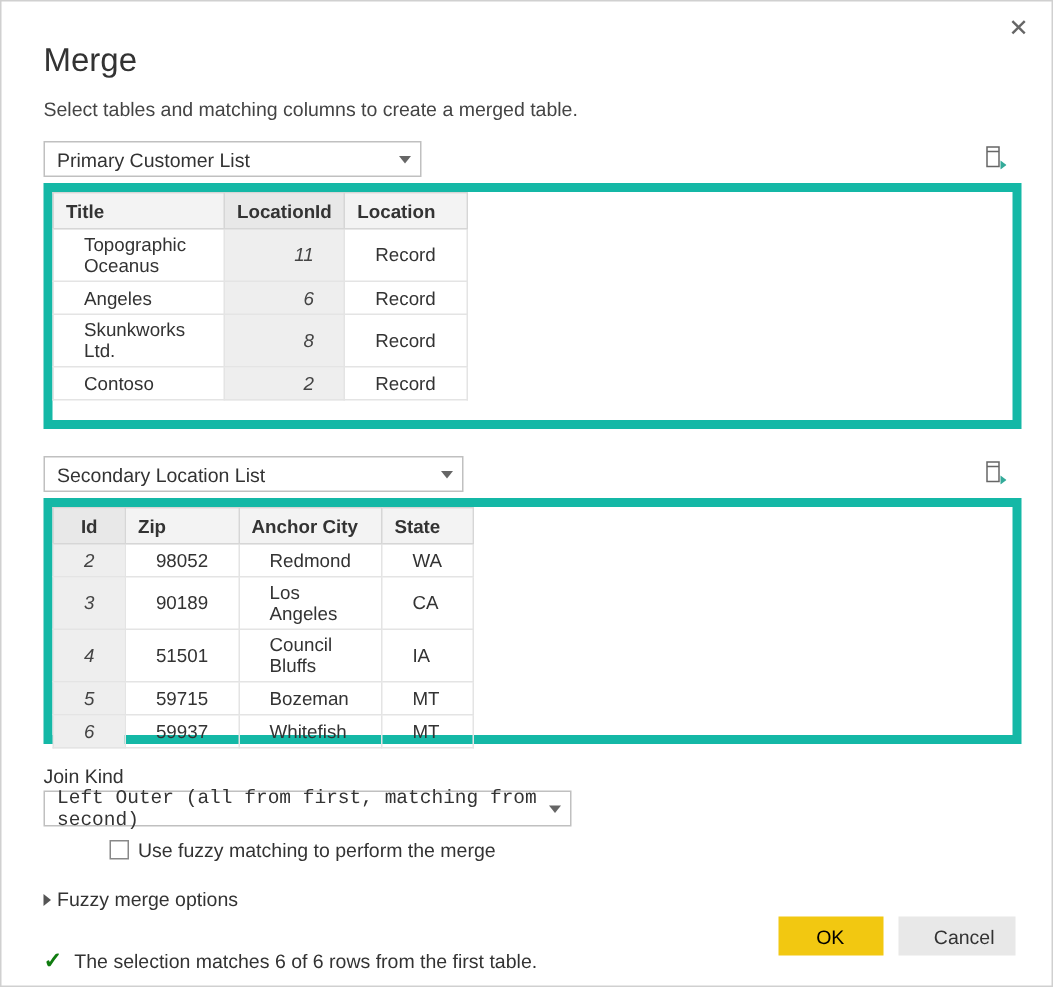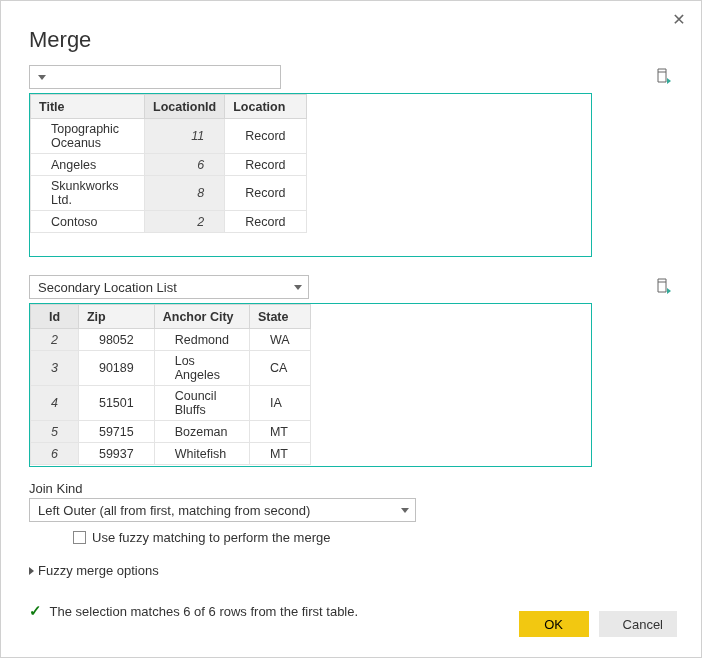--- a/index.html
+++ b/index.html
@@ -52,35 +52,35 @@
     align-items: center;
     justify-content: space-between;
     padding: 0 6px 0 8px;
     background: #fff;
     cursor: pointer;
     font-size: 13px;
     color: #333;
   }
   .dropdown.d1 { width: 252px; }
   .dropdown.d2 { width: 280px; }
-  .dropdown.d3 { width: 387px; margin-top: 2px; }
+  .dropdown.d3 { width: 352px; margin-top: 2px; font-family: Liberation Mono, monospace; }
   .chev {
     width: 0; height: 0;
     border-left: 4px solid transparent;
     border-right: 4px solid transparent;
     border-top: 5px solid #666;
   }
   .side-icon {
     width: 18px; height: 18px;
     color: #666;
     cursor: pointer;
   }
   .panel {
-    border: 1px solid #14b8a6;
-    width: 563px;
+    border: 6px solid #14b8a6;
+    width: 652px;
   }
   .panel1 { height: 164px; margin-bottom: 18px; }
   .panel2 { height: 164px; margin-bottom: 14px; }
   table {
     border-collapse: collapse;
     font-size: 12.5px;
   }
   th {
     background: #f3f3f3;
     border: 1px solid #d6d6d6;
@@ -152,23 +152,25 @@
   .btn-ok { background: #f2c811; color: #000; }
   .btn-cancel { background: #e8e8e8; color: #333; padding-left: 24px; }
 </style>
 </head>
 <body>
 
 <div class="dialog">
   <div class="close-btn">✕</div>
 
   <div class="title">Merge</div>
+  <div class="subtitle">Select tables and matching columns to create a merged table.</div>
 
   <div class="section-row">
     <div class="dropdown d1">
+      <span>Primary Customer List</span>
       <span class="chev"></span>
     </div>
     <span class="side-icon">
       <svg viewBox="0 0 16 16" width="16" height="16">
           <path fill="none" stroke="#666" stroke-width="1" d="M3 1h8v13H3z M3 4h8"></path>
           <path fill="#3a9" d="M12 10l4 3-4 3z"></path>
         </svg>
     </span>
   </div>
 

